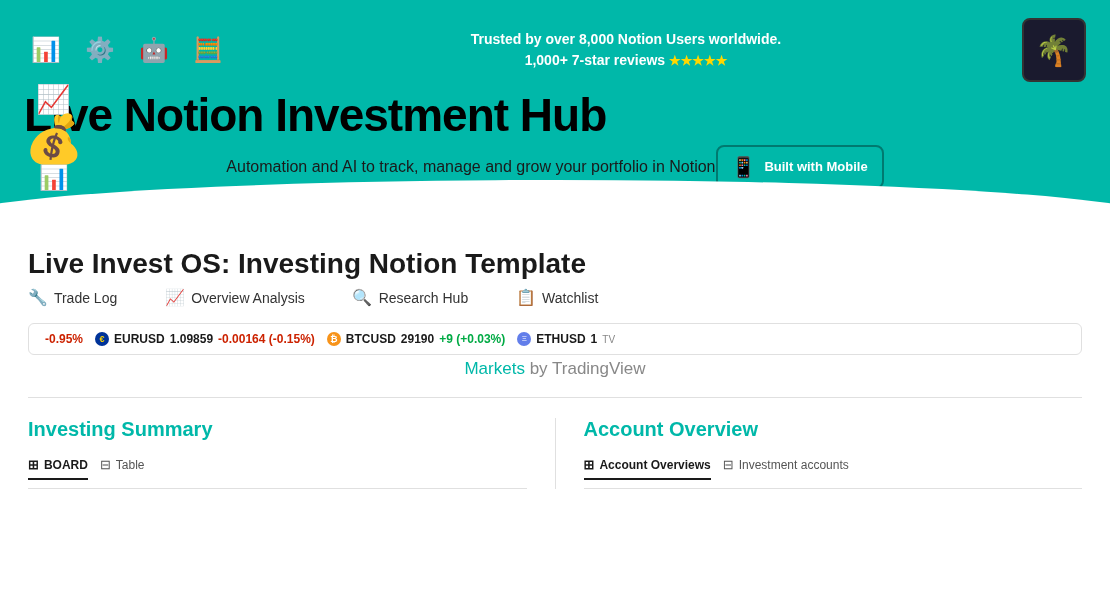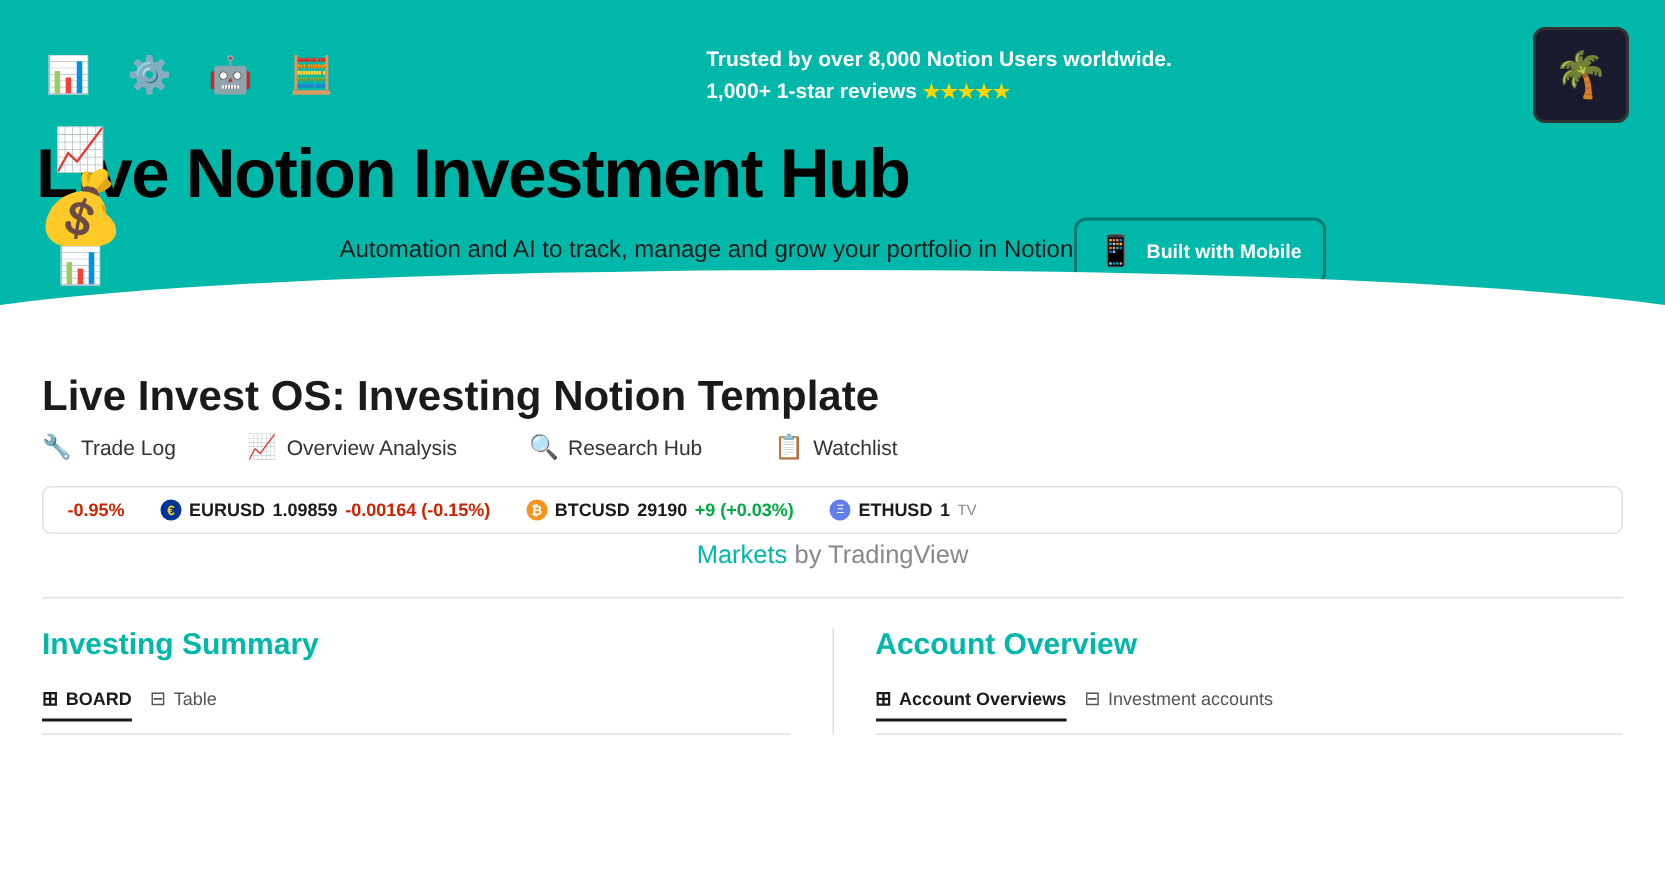--- a/index.html
+++ b/index.html
@@ -47,20 +47,21 @@
       width: 44px;
       height: 44px;
       border-radius: 8px;
       display: flex;
       align-items: center;
       justify-content: center;
       font-size: 24px;
     }
 
     .trusted-text {
+      text-align: center;
       color: #ffffff;
       font-size: 14px;
       font-weight: 600;
       line-height: 1.5;
     }
 
     .stars {
       color: #FFD700;
       font-size: 13px;
     }
@@ -158,21 +159,21 @@
     }
 
     
     .ticker-bar {
       background: #fff;
       border: 1px solid #e0e0e0;
       border-radius: 6px;
       padding: 8px 16px;
       display: flex;
       align-items: center;
-      gap: 24px;
+      gap: 12px;
       font-size: 12px;
       margin-bottom: 4px;
       overflow: hidden;
     }
 
     .ticker-item {
       display: flex;
       align-items: center;
       gap: 5px;
       white-space: nowrap;
@@ -322,21 +323,21 @@
   <div class="header-top-row">
     <div class="header-icons">
       <div class="header-icon">📊</div>
       <div class="header-icon">⚙️</div>
       <div class="header-icon">🤖</div>
       <div class="header-icon">🧮</div>
     </div>
     <div class="trusted-text">
       <div>Trusted by over 8,000 Notion Users worldwide.</div>
       <div>
-        <span>1,000+ 1-star reviews</span>
+        <span>1,000+ 7-star reviews</span>
         <span class="stars">★★★★★</span>
       </div>
     </div>
     <div class="cube-icon">🌴</div>
   </div>
 
   <div class="header-title">Live Notion Investment Hub</div>
 
   <div class="header-subtitle-row">
     <div class="header-subtitle">Automation and AI to track, manage and grow your portfolio in Notion</div>

